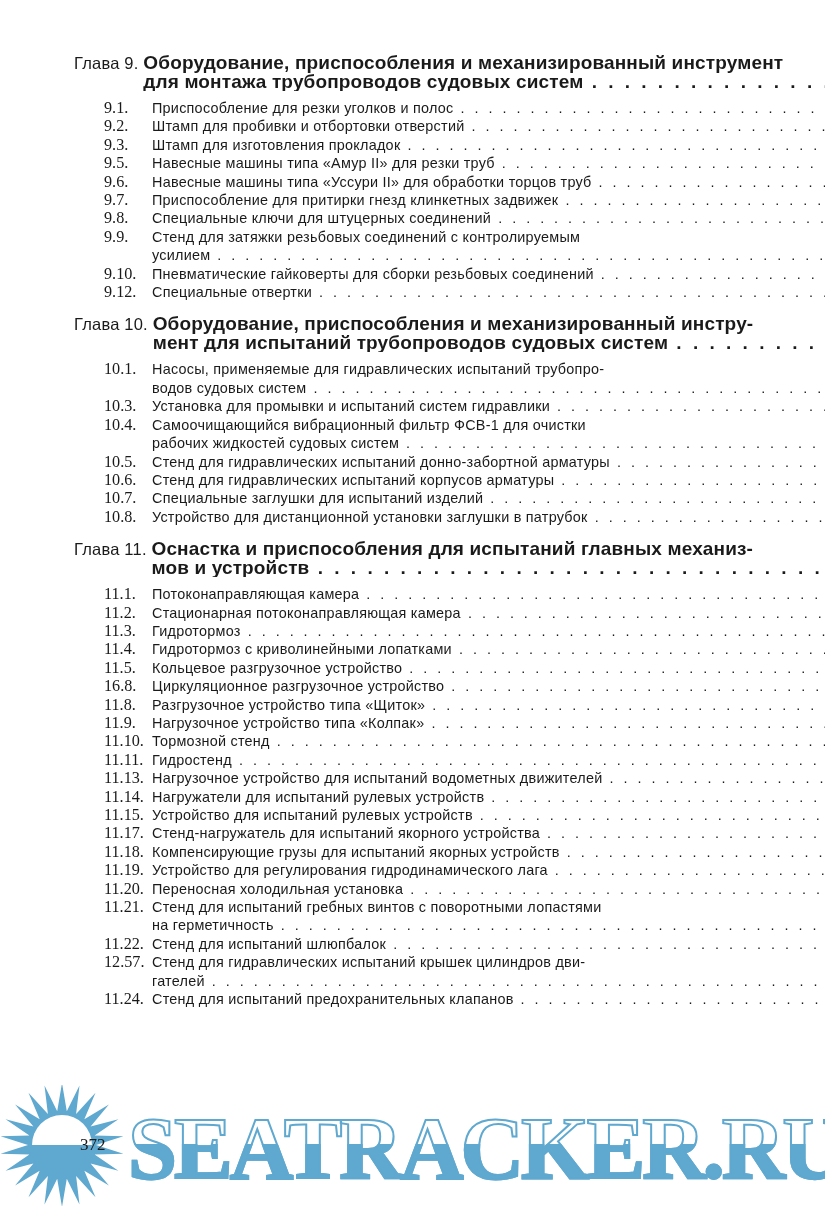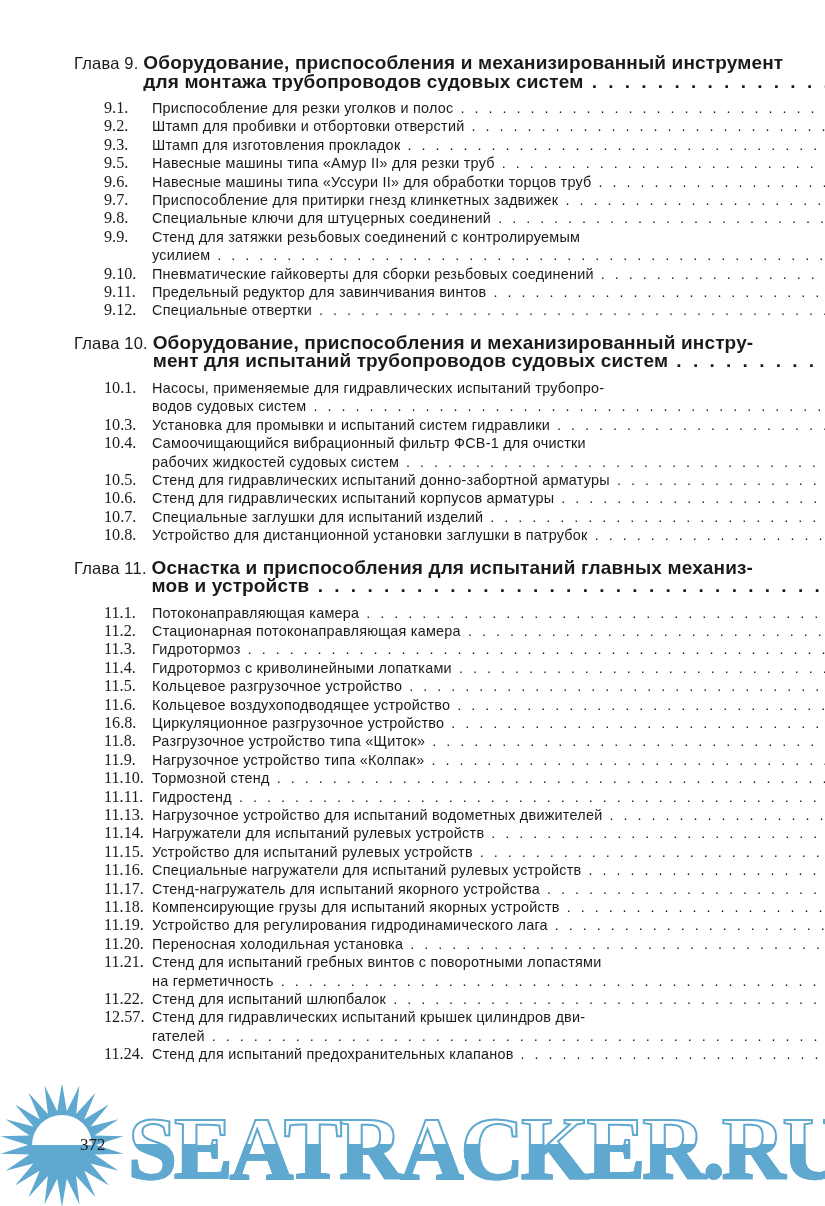--- a/index.html
+++ b/index.html
@@ -110,28 +110,20 @@
       </div>
       <div class="entry">
         <span class="num">9.10.</span>
         <div class="txt" style="flex-direction: column;">
           <div style="display: flex;">
             <span class="lead" style="flex: 1 1 0%;">Пневматические гайковерты для сборки резьбовых соединений</span>
           </div>
         </div>
       </div>
       <div class="entry">
-        <span class="num">9.11.</span>
-        <div class="txt" style="flex-direction: column;">
-          <div style="display: flex;">
-            <span class="lead" style="flex: 1 1 0%;">Предельный редуктор для завинчивания винтов</span>
-          </div>
-        </div>
-      </div>
-      <div class="entry">
         <span class="num">9.12.</span>
         <div class="txt" style="flex-direction: column;">
           <div style="display: flex;">
             <span class="lead" style="flex: 1 1 0%;">Специальные отвертки</span>
           </div>
         </div>
       </div>
     </div>
     <div class="chapter" style="margin-top: 10px;">
       <div class="ch-head">
@@ -254,28 +246,20 @@
       </div>
       <div class="entry">
         <span class="num">11.5.</span>
         <div class="txt" style="flex-direction: column;">
           <div style="display: flex;">
             <span class="lead" style="flex: 1 1 0%;">Кольцевое разгрузочное устройство</span>
           </div>
         </div>
       </div>
       <div class="entry">
-        <span class="num">11.6.</span>
-        <div class="txt" style="flex-direction: column;">
-          <div style="display: flex;">
-            <span class="lead" style="flex: 1 1 0%;">Кольцевое воздухоподводящее устройство</span>
-          </div>
-        </div>
-      </div>
-      <div class="entry">
         <span class="num">16.8.</span>
         <div class="txt" style="flex-direction: column;">
           <div style="display: flex;">
             <span class="lead" style="flex: 1 1 0%;">Циркуляционное разгрузочное устройство</span>
           </div>
         </div>
       </div>
       <div class="entry">
         <span class="num">11.8.</span>
         <div class="txt" style="flex-direction: column;">
@@ -322,28 +306,20 @@
           <div style="display: flex;">
             <span class="lead" style="flex: 1 1 0%;">Нагружатели для испытаний рулевых устройств</span>
           </div>
         </div>
       </div>
       <div class="entry">
         <span class="num">11.15.</span>
         <div class="txt" style="flex-direction: column;">
           <div style="display: flex;">
             <span class="lead" style="flex: 1 1 0%;">Устройство для испытаний рулевых устройств</span>
-          </div>
-        </div>
-      </div>
-      <div class="entry">
-        <span class="num">11.16.</span>
-        <div class="txt" style="flex-direction: column;">
-          <div style="display: flex;">
-            <span class="lead" style="flex: 1 1 0%;">Специальные нагружатели для испытаний рулевых устройств</span>
           </div>
         </div>
       </div>
       <div class="entry">
         <span class="num">11.17.</span>
         <div class="txt" style="flex-direction: column;">
           <div style="display: flex;">
             <span class="lead" style="flex: 1 1 0%;">Стенд-нагружатель для испытаний якорного устройства</span>
           </div>
         </div>

